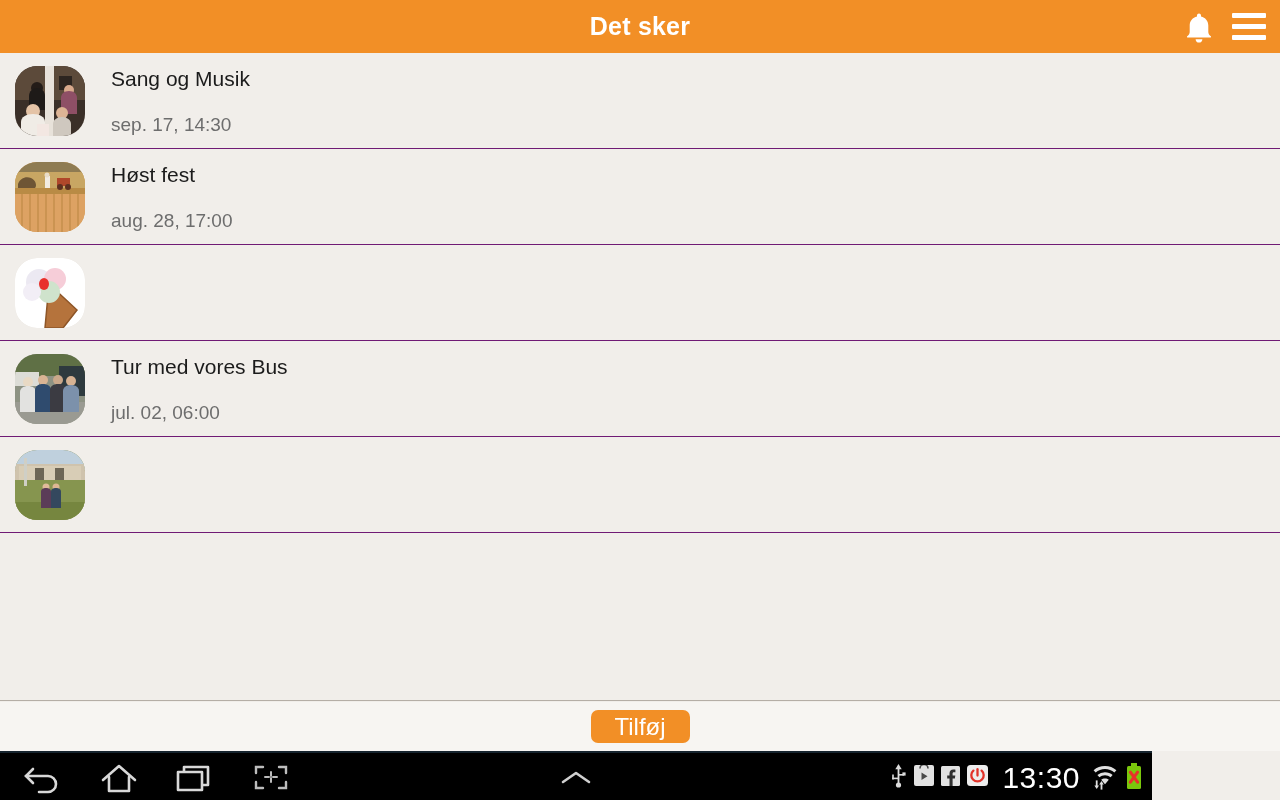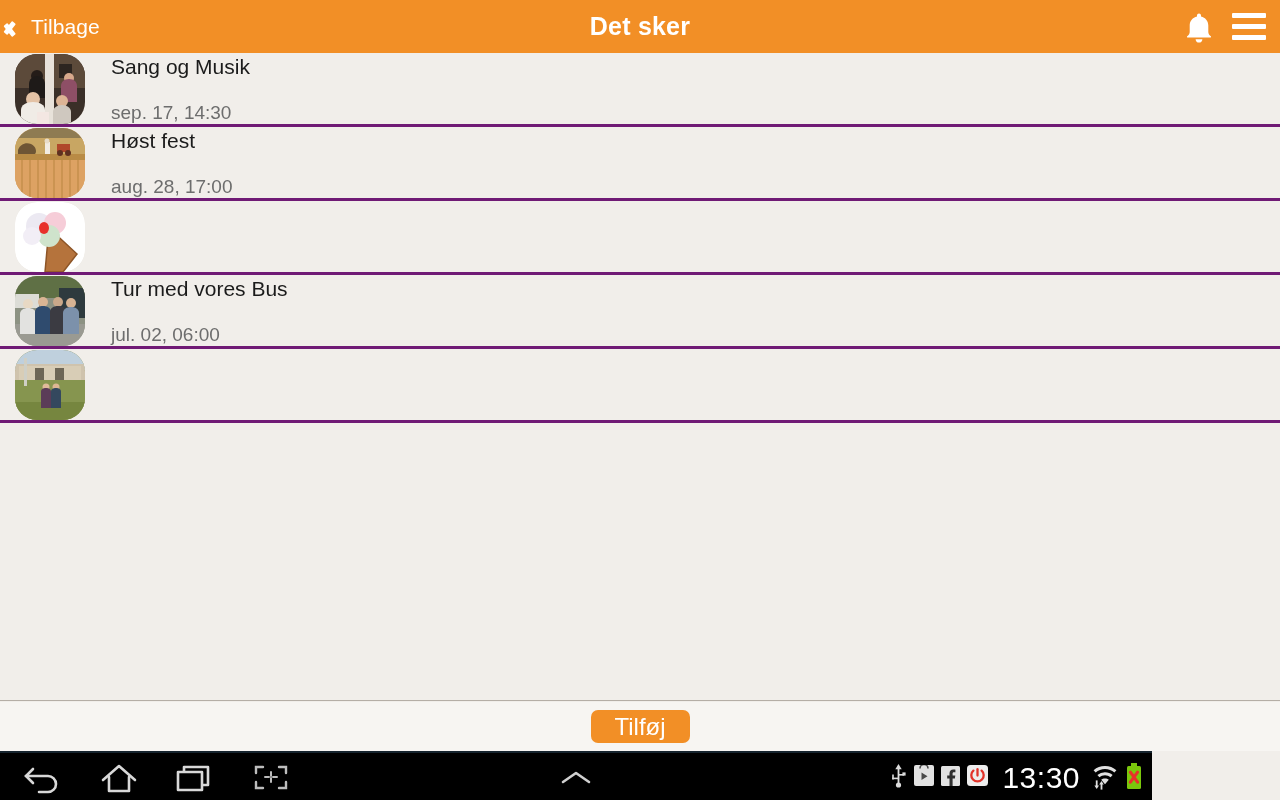--- a/index.html
+++ b/index.html
@@ -50,23 +50,23 @@
   .bell-icon { width: 30px; height: 32px; cursor: pointer; }
   .menu-icon {
     width: 34px; height: 27px; cursor: pointer;
     display: flex; flex-direction: column; justify-content: space-between;
   }
   .menu-icon span { display: block; height: 5px; background: #fff; border-radius: 1px; }
 
   
   .list { position: absolute; top: 53px; left: 0; width: 1280px; }
   .row {
-    position: relative; height: 74px; width: 1280px;
+    position: relative; height: 96px; width: 1280px;
     display: flex; align-items: center;
-    border-bottom: 3px solid #701a75;
+    border-bottom: 1px solid #701a75;
     background: #f1eeea; cursor: pointer;
   }
   .thumb {
     width: 70px; height: 70px; margin-left: 15px; flex: none;
     border-radius: 22px; overflow: hidden; position: relative;
     background: #ded6cc;
   }
   .thumb svg { display: block; width: 70px; height: 70px; }
   .row-text { margin-left: 26px; display: flex; flex-direction: column; gap: 10px; }
   .row-title { font-size: 21px; color: #1b1b1b; line-height: 1; }
@@ -112,24 +112,20 @@
   .tray-icon { display: block; }
   .clock { color: #ffffff; font-size: 30px; letter-spacing: 0.5px; margin: 0 5px 0 7px; }
 </style>
 </head>
 <body>
 
 <div id="app">
 
   <div class="header">
 
-    <div class="back-btn">
-      <span class="chev-left"></span>
-      <span class="back-label">Tilbage</span>
-    </div>
 
     <div class="header-title">Det sker</div>
 
     <div class="header-actions">
       <span class="bell-icon">
         <svg viewBox="0 0 30 32" xmlns="http://www.w3.org/2000/svg">
           <path d="M15 2.5c1.1 0 2 .9 2 2v1.1c4.3.9 7.3 4.6 7.3 9v6.1c0 1.6.7 3 1.9 4l.6.5c.5.4.2 1.3-.5 1.3H3.7c-.7 0-1-.9-.5-1.3l.6-.5c1.2-1 1.9-2.4 1.9-4v-6.1c0-4.4 3-8.1 7.3-9V4.5c0-1.1.9-2 2-2z" fill="#ffffff"></path>
           <path d="M11.6 28.2h6.8c0 1.9-1.5 3.4-3.4 3.4s-3.4-1.5-3.4-3.4z" fill="#ffffff"></path>
         </svg>
       </span>

